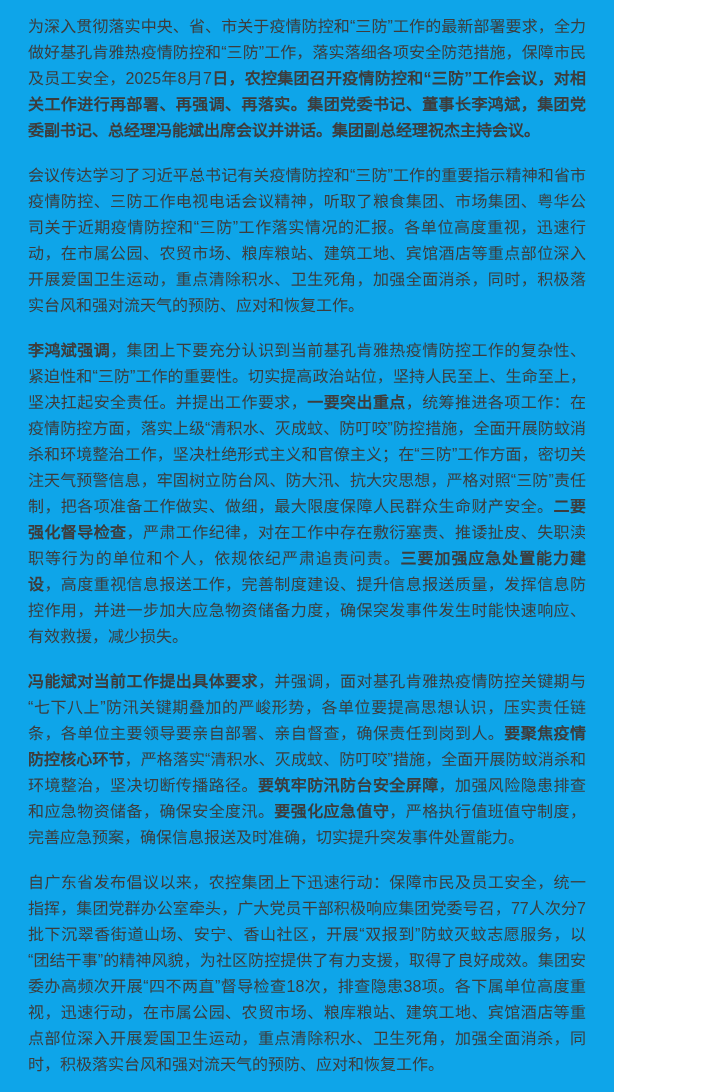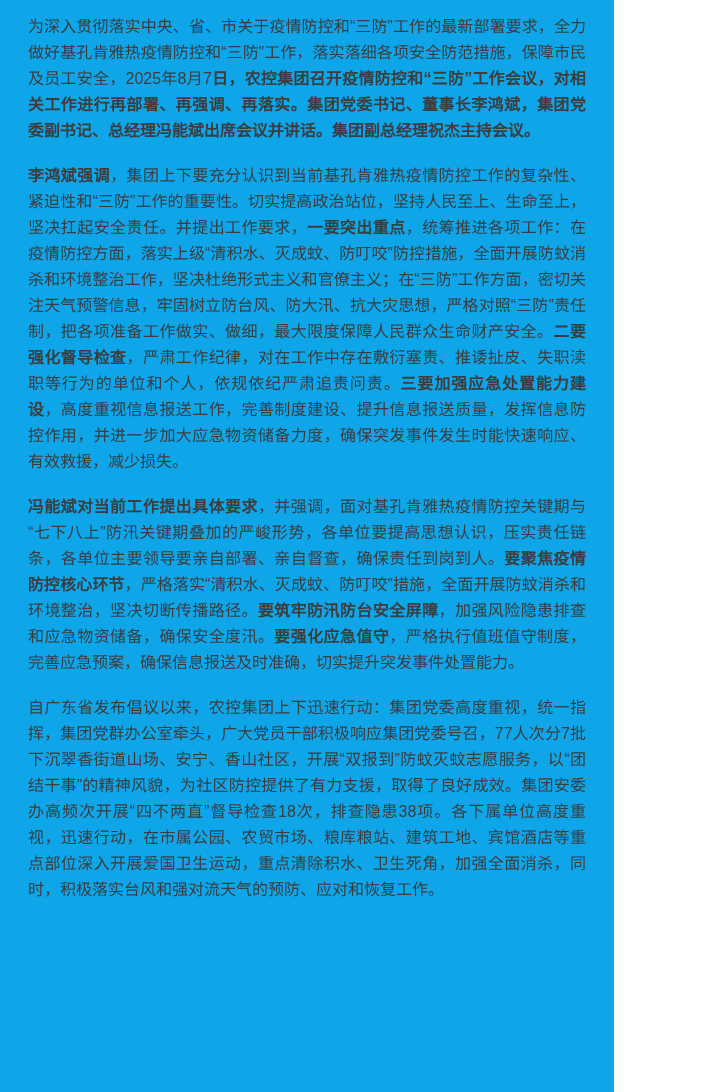--- a/index.html
+++ b/index.html
@@ -34,18 +34,19 @@
     font-weight: 700;
   }
 </style>
 </head>
 <body>
 
 <main class="page">
   <article>
     <div id="article-paragraphs">
         <p class="para"><span class="seg">为深入贯彻落实中央、省、市关于疫情防控和“三防”工作的最新部署要求，全力做好基孔肯雅热疫情防控和“三防”工作，落实落细各项安全防范措施，保障市民及员工安全，2025年8月7</span><span class="seg bold">日，农控集团召开疫情防控和“三防”工作会议，对相关工作进行再部署、再强调、再落实。集团党委书记、董事长李鸿斌，集团党委副书记、总经理冯能斌出席会议并讲话。集团副总经理祝杰主持会议。</span></p>
+        <p class="para"><span class="seg">会议传达学习了习近平总书记有关疫情防控和“三防”工作的重要指示精神和省市疫情防控、三防工作电视电话会议精神，听取了粮食集团、市场集团、粤华公司关于近期疫情防控和“三防”工作落实情况的汇报。各单位高度重视，迅速行动，在市属公园、农贸市场、粮库粮站、建筑工地、宾馆酒店等重点部位深入开展爱国卫生运动，重点清除积水、卫生死角，加强全面消杀，同时，积极落实台风和强对流天气的预防、应对和恢复工作。</span></p>
         <p class="para"><span class="seg bold">李鸿斌强调</span><span class="seg">，集团上下要充分认识到当前基孔肯雅热疫情防控工作的复杂性、紧迫性和“三防”工作的重要性。切实提高政治站位，坚持人民至上、生命至上，坚决扛起安全责任。并提出工作要求，</span><span class="seg bold">一要突出重点</span><span class="seg">，统筹推进各项工作：在疫情防控方面，落实上级“清积水、灭成蚊、防叮咬”防控措施，全面开展防蚊消杀和环境整治工作，坚决杜绝形式主义和官僚主义；在“三防”工作方面，密切关注天气预警信息，牢固树立防台风、防大汛、抗大灾思想，严格对照“三防”责任制，把各项准备工作做实、做细，最大限度保障人民群众生命财产安全。</span><span class="seg bold">二要强化督导检查</span><span class="seg">，严肃工作纪律，对在工作中存在敷衍塞责、推诿扯皮、失职渎职等行为的单位和个人，依规依纪严肃追责问责。</span><span class="seg bold">三要加强应急处置能力建设</span><span class="seg">，高度重视信息报送工作，完善制度建设、提升信息报送质量，发挥信息防控作用，并进一步加大应急物资储备力度，确保突发事件发生时能快速响应、有效救援，减少损失。</span></p>
         <p class="para"><span class="seg bold">冯能斌对当前工作提出具体要求</span><span class="seg">，并强调，面对基孔肯雅热疫情防控关键期与“七下八上”防汛关键期叠加的严峻形势，各单位要提高思想认识，压实责任链条，各单位主要领导要亲自部署、亲自督查，确保责任到岗到人。</span><span class="seg bold">要聚焦疫情防控核心环节</span><span class="seg">，严格落实“清积水、灭成蚊、防叮咬”措施，全面开展防蚊消杀和环境整治，坚决切断传播路径。</span><span class="seg bold">要筑牢防汛防台安全屏障</span><span class="seg">，加强风险隐患排查和应急物资储备，确保安全度汛。</span><span class="seg bold">要强化应急值守</span><span class="seg">，严格执行值班值守制度，完善应急预案，确保信息报送及时准确，切实提升突发事件处置能力。</span></p>
-        <p class="para"><span class="seg">自广东省发布倡议以来，农控集团上下迅速行动：集团党委高度重视，统一指挥，集团党群办公室牵头，广大党员干部积极响应集团党委号召，77人次分7批下沉翠香街道山场、安宁、香山社区，开展“双报到”防蚊灭蚊志愿服务，以“团结干事”的精神风貌，为社区防控提供了有力支援，取得了良好成效。集团安委办高频次开展“四不两直”督导检查18次，排查隐患38项。各下属单位高度重视，迅速行动，在市属公园、农贸市场、粮库粮站、建筑工地、宾馆酒店等重点部位深入开展爱国卫生运动，重点清除积水、卫生死角，加强全面消杀，同时，积极落实台风和强对流天气的预防、应对和恢复工作。</span></p>
+        <p class="para"><span class="seg">自广东省发布倡议以来，农控集团上下迅速行动：保障市民及员工安全，统一指挥，集团党群办公室牵头，广大党员干部积极响应集团党委号召，77人次分7批下沉翠香街道山场、安宁、香山社区，开展“双报到”防蚊灭蚊志愿服务，以“团结干事”的精神风貌，为社区防控提供了有力支援，取得了良好成效。集团安委办高频次开展“四不两直”督导检查18次，排查隐患38项。各下属单位高度重视，迅速行动，在市属公园、农贸市场、粮库粮站、建筑工地、宾馆酒店等重点部位深入开展爱国卫生运动，重点清除积水、卫生死角，加强全面消杀，同时，积极落实台风和强对流天气的预防、应对和恢复工作。</span></p>
       </div>
   </article>
 </main>
 
 </body></html>

